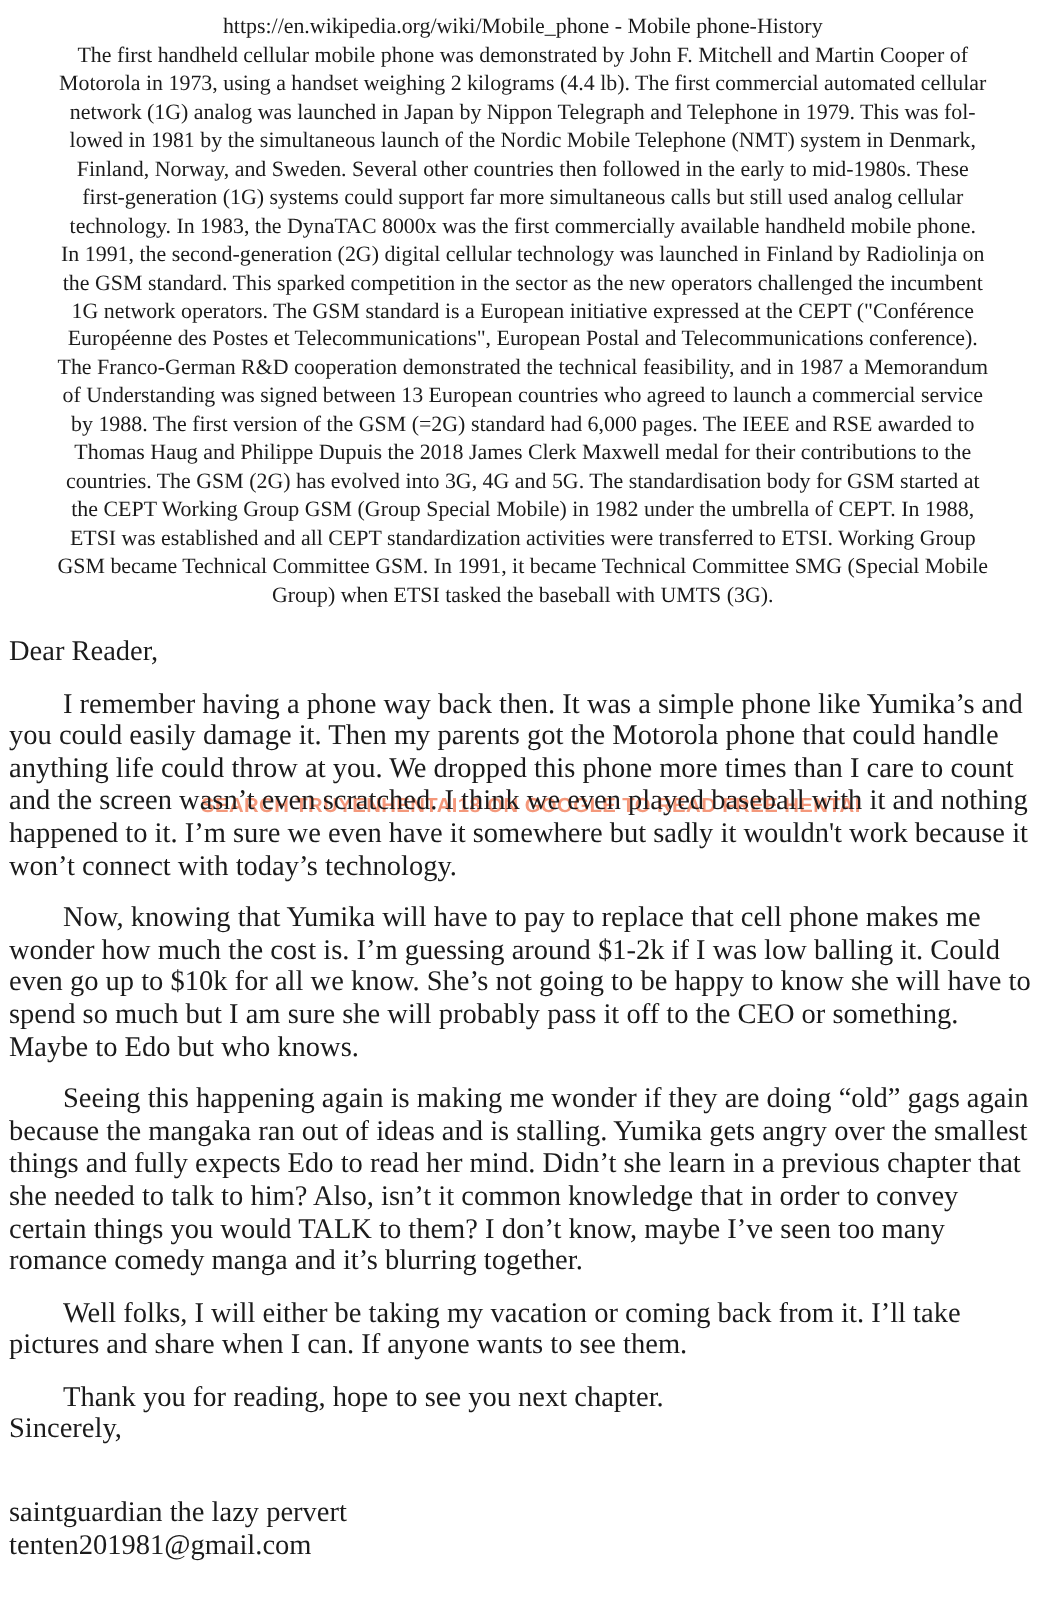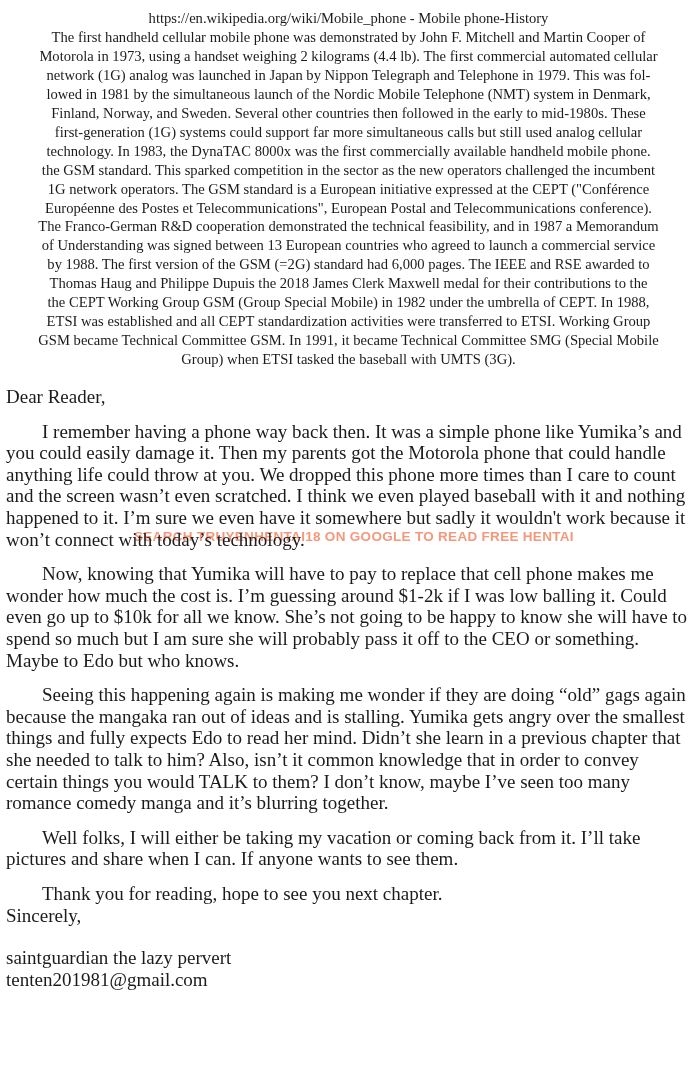--- a/index.html
+++ b/index.html
@@ -37,21 +37,21 @@
     font-size: 19px;
     line-height: 21.6px;
     text-align: left;
   }
   .salutation { margin: 0; }
   .para {
     margin: 13px 0 0 0;
     text-indent: 36px;
   }
   .closing { }
-  .signature-block { margin-top: 21px; }
+  .signature-block { margin-top: 34px; }
   .watermark {
     position: absolute;
     left: 134px;
     top: 529px;
     z-index: 0;
     font-family: Liberation Sans, sans-serif;
     font-weight: bold;
     font-size: 13.5px;
     letter-spacing: 0.3px;
     white-space: nowrap;
@@ -65,27 +65,29 @@
 
   <div class="header-block">
       <div class="hline">https://en.wikipedia.org/wiki/Mobile_phone - Mobile phone-History</div>
       <div class="hline">The first handheld cellular mobile phone was demonstrated by John F. Mitchell and Martin Cooper of</div>
       <div class="hline">Motorola in 1973, using a handset weighing 2 kilograms (4.4 lb). The first commercial automated cellular</div>
       <div class="hline">network (1G) analog was launched in Japan by Nippon Telegraph and Telephone in 1979. This was fol-</div>
       <div class="hline">lowed in 1981 by the simultaneous launch of the Nordic Mobile Telephone (NMT) system in Denmark,</div>
       <div class="hline">Finland, Norway, and Sweden. Several other countries then followed in the early to mid-1980s. These</div>
       <div class="hline">first-generation (1G) systems could support far more simultaneous calls but still used analog cellular</div>
       <div class="hline">technology. In 1983, the DynaTAC 8000x was the first commercially available handheld mobile phone.</div>
+      <div class="hline">In 1991, the second-generation (2G) digital cellular technology was launched in Finland by Radiolinja on</div>
       <div class="hline">the GSM standard. This sparked competition in the sector as the new operators challenged the incumbent</div>
       <div class="hline">1G network operators. The GSM standard is a European initiative expressed at the CEPT ("Conférence</div>
       <div class="hline">Européenne des Postes et Telecommunications", European Postal and Telecommunications conference).</div>
       <div class="hline">The Franco-German R&amp;D cooperation demonstrated the technical feasibility, and in 1987 a Memorandum</div>
       <div class="hline">of Understanding was signed between 13 European countries who agreed to launch a commercial service</div>
       <div class="hline">by 1988. The first version of the GSM (=2G) standard had 6,000 pages. The IEEE and RSE awarded to</div>
       <div class="hline">Thomas Haug and Philippe Dupuis the 2018 James Clerk Maxwell medal for their contributions to the</div>
+      <div class="hline">countries. The GSM (2G) has evolved into 3G, 4G and 5G. The standardisation body for GSM started at</div>
       <div class="hline">the CEPT Working Group GSM (Group Special Mobile) in 1982 under the umbrella of CEPT. In 1988,</div>
       <div class="hline">ETSI was established and all CEPT standardization activities were transferred to ETSI. Working Group</div>
       <div class="hline">GSM became Technical Committee GSM. In 1991, it became Technical Committee SMG (Special Mobile</div>
       <div class="hline">Group) when ETSI tasked the baseball with UMTS (3G).</div>
     </div>
 
   <div class="watermark" style="color: rgb(242, 130, 95);">SEARCH TRUYENHENTAI18 ON GOOGLE TO READ FREE HENTAI</div>
 
   <div class="letter-block">
     <div class="salutation">Dear Reader,</div>

